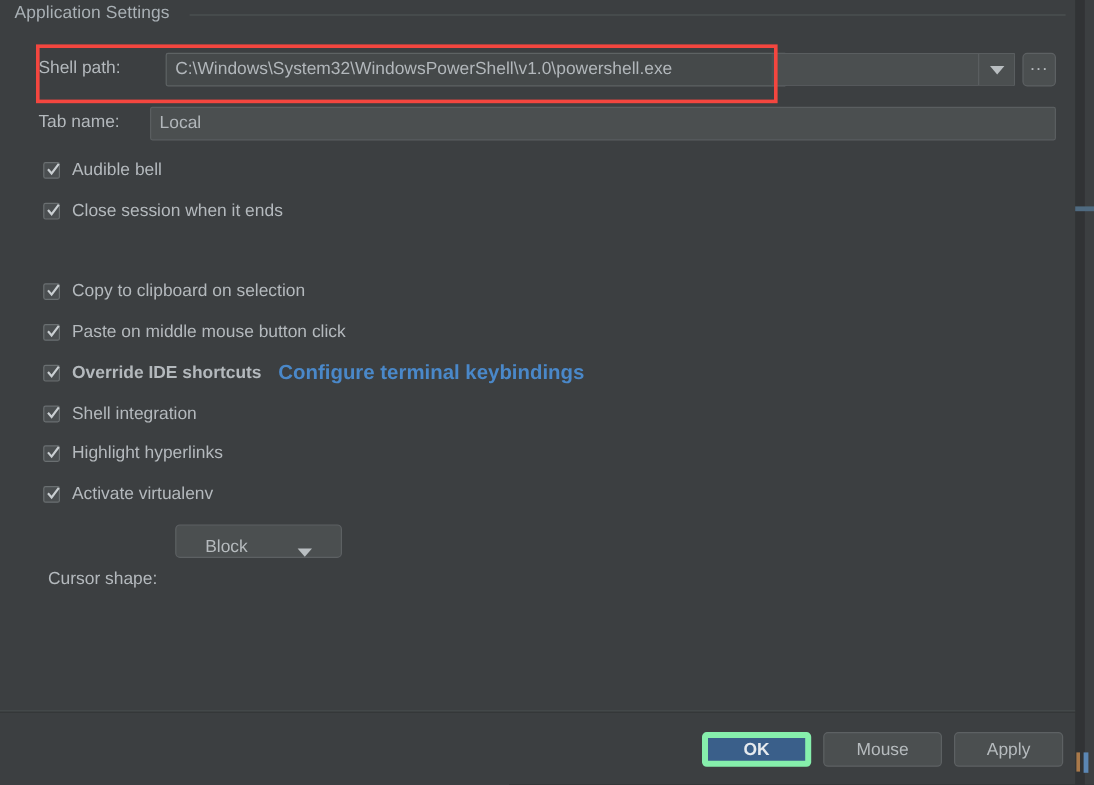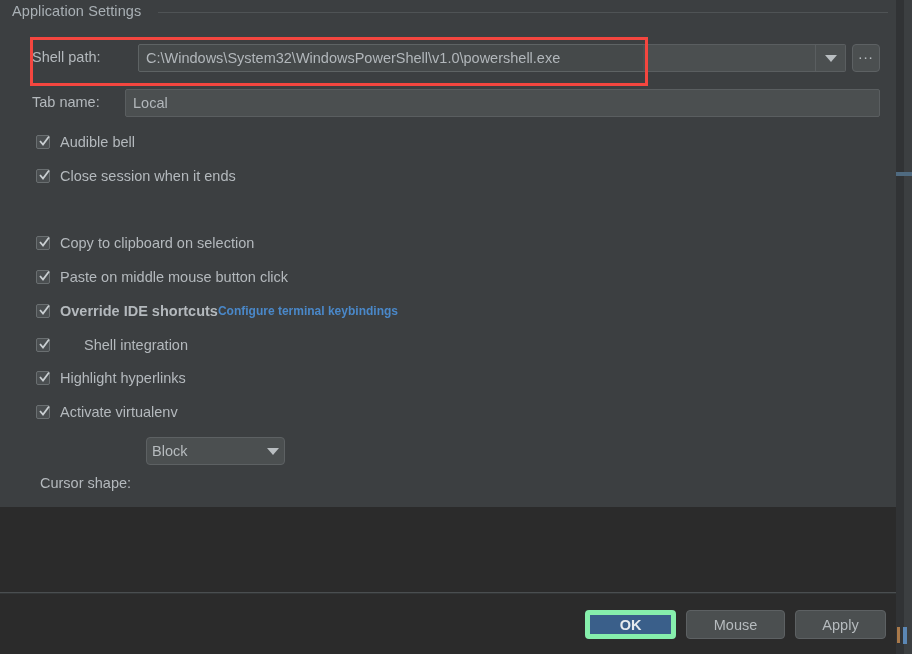--- a/index.html
+++ b/index.html
@@ -11,21 +11,21 @@
     width: 912px;
     height: 654px;
     overflow: hidden;
     font-family: "Liberation Sans", sans-serif;
   }
 
   
   #dialog {
     position: relative;
     width: 912px;
-    height: 507px;
+    height: 654px;
     background: #3c3f41;
     color: #bbbbbb;
     font-size: 14px;
   }
 
   
   .behind-strip {
     position: absolute;
     top: 0;
     left: 896px;
@@ -186,35 +186,36 @@
     width: 11px;
     height: 14px;
     display: block;
   }
   .cb-label {
     margin-left: 10px;
     color: #b4b9bd;
     font-size: 14.5px;
   }
   .cb-link {
+    margin-left: 14px;
     color: #4a88c9;
-    font-size: 12px;
+    font-size: 17px;
     cursor: pointer;
   }
 
   
   .select-box {
     position: absolute;
     box-sizing: border-box;
     background: #4b4f50;
     border: 1px solid #5d6163;
     border-radius: 4px;
     display: flex;
-    align-items: center;
-    padding: 0 5px;
+    align-items: flex-end;
+    padding: 0 24px;
   }
   .select-value {
     color: #b6bbbe;
     font-size: 14.5px;
     flex: 1 1 auto;
     white-space: nowrap;
   }
   .select-arrow {
     width: 0;
     height: 0;
@@ -347,21 +348,21 @@
   <div class="cb-row" style="left:36px; top:301px;font-weight:bold;">
     <span class="cb-box">
       <svg class="tick" viewBox="0 0 11 14">
         <path d="M1 7 L4 10.5 L10 2.5" fill="none" stroke="#c9ced1" stroke-width="1.8"></path>
       </svg>
     </span>
     <span class="cb-label">Override IDE shortcuts</span>
     <span class="cb-link">Configure terminal keybindings</span>
   </div>
 
-  <div class="cb-row" style="left:36px; top:335px;gap:24px;">
+  <div class="cb-row" style="left:36px; top:335px;">
     <span class="cb-box">
       <svg class="tick" viewBox="0 0 11 14">
         <path d="M1 7 L4 10.5 L10 2.5" fill="none" stroke="#c9ced1" stroke-width="1.8"></path>
       </svg>
     </span>
     <span class="cb-label">Shell integration</span>
   </div>
 
   <div class="cb-row" style="left:36px; top:368px;">
     <span class="cb-box">

